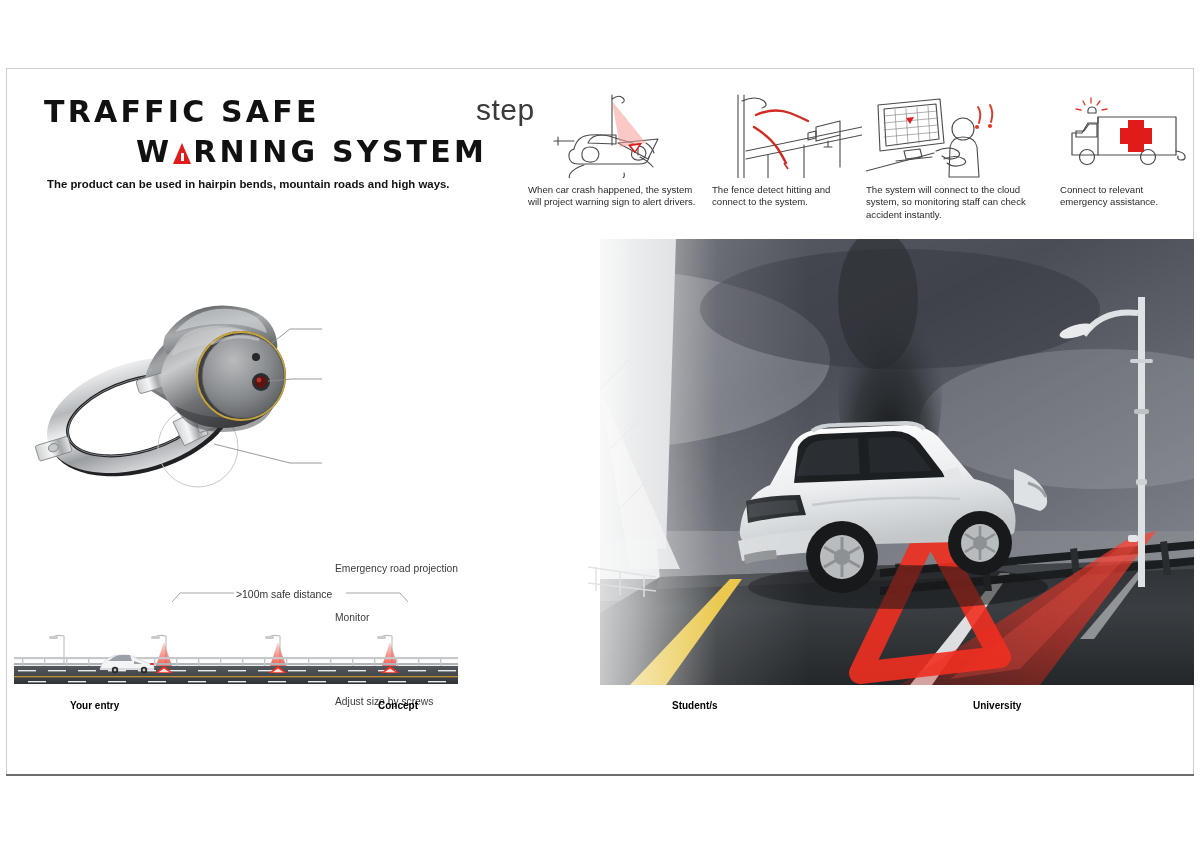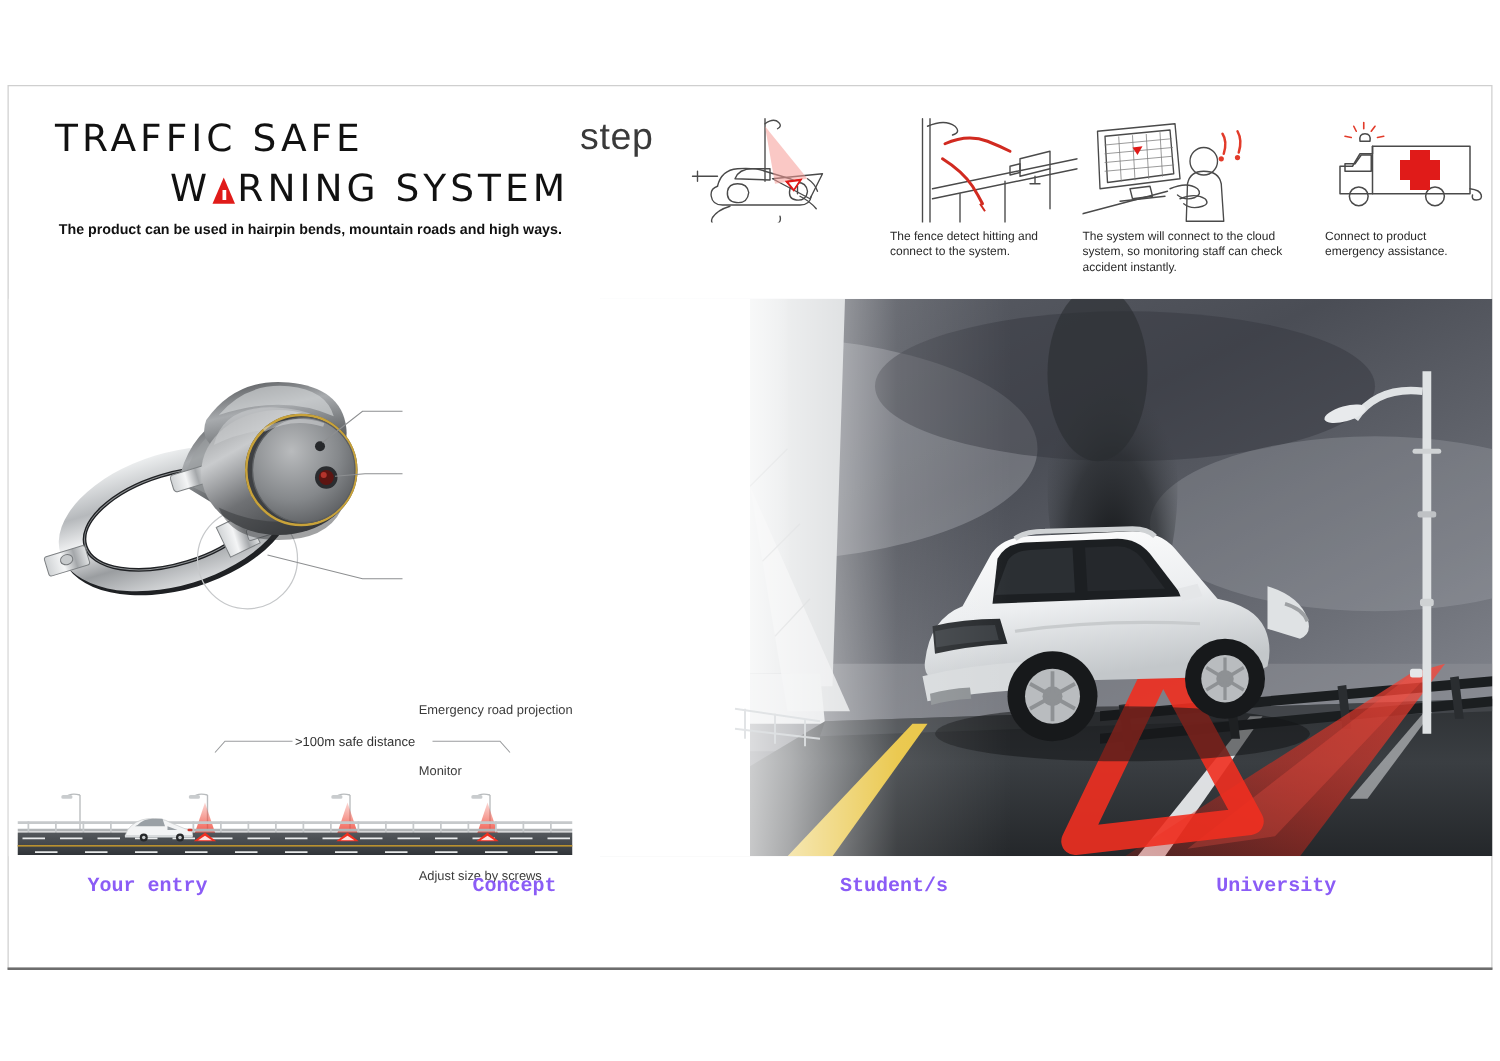--- a/index.html
+++ b/index.html
@@ -10,38 +10,38 @@
   
   #board{position:absolute;left:0;top:0;width:1200px;height:849px;background:#fff;}
   #top-bar{left:6px;top:5px;width:1188px;height:63px;}
   #bottom-bar{left:6px;top:776px;width:1188px;height:67px;}
   #mid-rule{position:absolute;left:6px;top:774px;width:1188px;height:2px;background:#6d6d6d;}
   #content-frame{position:absolute;left:6px;top:68px;width:1188px;height:707px;
                  border:1px solid #cfcfcf;box-sizing:border-box;}
 
   
   #title-block{position:absolute;left:44px;top:92px;width:420px;}
-  .title-line{font-family:"DejaVu Sans",sans-serif;font-weight:400;
+  .title-line{font-family:"DejaVu Sans",sans-serif;font-weight:700;
               font-size:30px;letter-spacing:3.2px;color:#111;line-height:40px;
               white-space:nowrap;}
   #title-line-2{padding-left:92px;}
   .warn-a{display:inline-block;width:19px;height:22px;position:relative;
           vertical-align:-2px;margin:0 1px;}
   .warn-a i{position:absolute;left:0;bottom:0;width:0;height:0;
             border-left:9.5px solid transparent;border-right:9.5px solid transparent;
             border-bottom:21px solid #e01b19;}
   .warn-a u{position:absolute;left:8px;bottom:3px;width:3px;height:8px;
             background:#fff;text-decoration:none;}
 
   #intro{position:absolute;left:47px;top:175px;width:400px;
          font-size:11.4px;font-weight:bold;line-height:19px;color:#111;}
   #intro div{white-space:nowrap;text-align:right;}
 
   
-  #step-word{position:absolute;left:464px;top:93px;font-size:30px;color:#3a3a3a;
+  #step-word{position:absolute;left:476px;top:93px;font-size:30px;color:#3a3a3a;
              font-weight:400;letter-spacing:0.5px;}
   .step{position:absolute;top:93px;}
   #step-1{left:528px;width:176px;}
   #step-2{left:712px;width:150px;}
   #step-3{left:866px;width:168px;}
   #step-4{left:1060px;width:130px;}
   .step-art{height:85px;position:relative;}
   .step-art svg{position:absolute;left:0;bottom:0;}
   .step-cap{font-size:9.6px;line-height:12.4px;color:#2a2a2a;margin-top:6px;}
 
@@ -60,21 +60,21 @@
   #bracket{position:absolute;left:170px;top:586px;}
 
   
   #road-elev{position:absolute;left:14px;top:620px;}
 
   
   #hero{position:absolute;left:480px;top:239px;width:714px;height:446px;overflow:hidden;}
   #hero svg{display:block;}
 
   
-  .bcap{position:absolute;top:700px;font-size:16px;font-weight:bold;color:#8b5cf6;font-family:Liberation Mono, monospace;}
+  .bcap{position:absolute;top:700px;font-size:10px;font-weight:bold;color:#000000;}
   #bcap-1{left:70px;}
   #bcap-2{left:378px;}
   #bcap-3{left:672px;}
   #bcap-4{left:973px;}
 </style>
 </head>
 <body>
 
 <div id="board">
 
@@ -112,20 +112,21 @@
           <path d="M90 50 L130 46 L120 66 z"></path>
         </g>
         <path d="M84 8 L118 50 L92 54 Z" fill="#f59b96" opacity="0.55"></path>
         <path d="M100 52 L114 50 L107 60 Z" fill="#e01b19"></path>
         <path d="M103 53 L111 52 L107 58 Z" fill="#fff"></path>
         <g fill="none" stroke="#e01b19" stroke-width="1">
             <path d="M101 52 L113 50.5 L107 59.5 Z"></path>
           </g>
       </svg>
     </div>
+    <div class="step-cap">When car crash happened, the system will project warning sign to alert drivers.</div>
   </div>
 
   <div class="step" id="step-2">
     <div class="step-art">
       <svg width="150" height="85" viewBox="0 0 150 85">
         <g fill="none" stroke="#4a4a4a" stroke-width="1.1" stroke-linecap="round" stroke-linejoin="round">
           <path d="M26 2 L26 85"></path>
           <path d="M32 2 L32 85"></path>
           <path d="M30 8 q14 -6 22 0 q5 5 -2 7"></path>
           <path d="M104 34 l24 -6 l0 14 l-24 6 z"></path>
@@ -186,21 +187,21 @@
           <circle cx="88" cy="64" r="7.5"></circle>
           <path d="M116 58 q8 1 9 5 q1 4 -4 4 q-4 0 -3 -4"></path>
           <path d="M28 20 q-1 -6 4 -6 q5 0 4 6 z"></path>
         </g>
         <g fill="none" stroke="#e23b2a" stroke-width="1.3" stroke-linecap="round">
           <path d="M25 12 L23 8 M31 10 L31 5 M37 12 L40 8 M21 17 L16 16 M42 17 L47 16"></path>
         </g>
         <path d="M68 32 L84 32 L84 40 L92 40 L92 56 L84 56 L84 64 L68 64 L68 56 L60 56 L60 40 L68 40 Z" fill="#e01b19" transform="translate(0,-5)"></path>
       </svg>
     </div>
-    <div class="step-cap">Connect to product emergency assistance.</div>
+    <div class="step-cap">Connect to relevant emergency assistance.</div>
   </div>
 
   <div id="product-panel">
     <div id="product-art">
       <svg width="300" height="230" viewBox="0 0 300 230">
         <defs>
           <linearGradient id="podG" x1="0" y1="0" x2="0.7" y2="1">
             <stop offset="0%" stop-color="#8d8f91"></stop>
             <stop offset="32%" stop-color="#c9cbcd"></stop>
             <stop offset="62%" stop-color="#6f7174"></stop>

